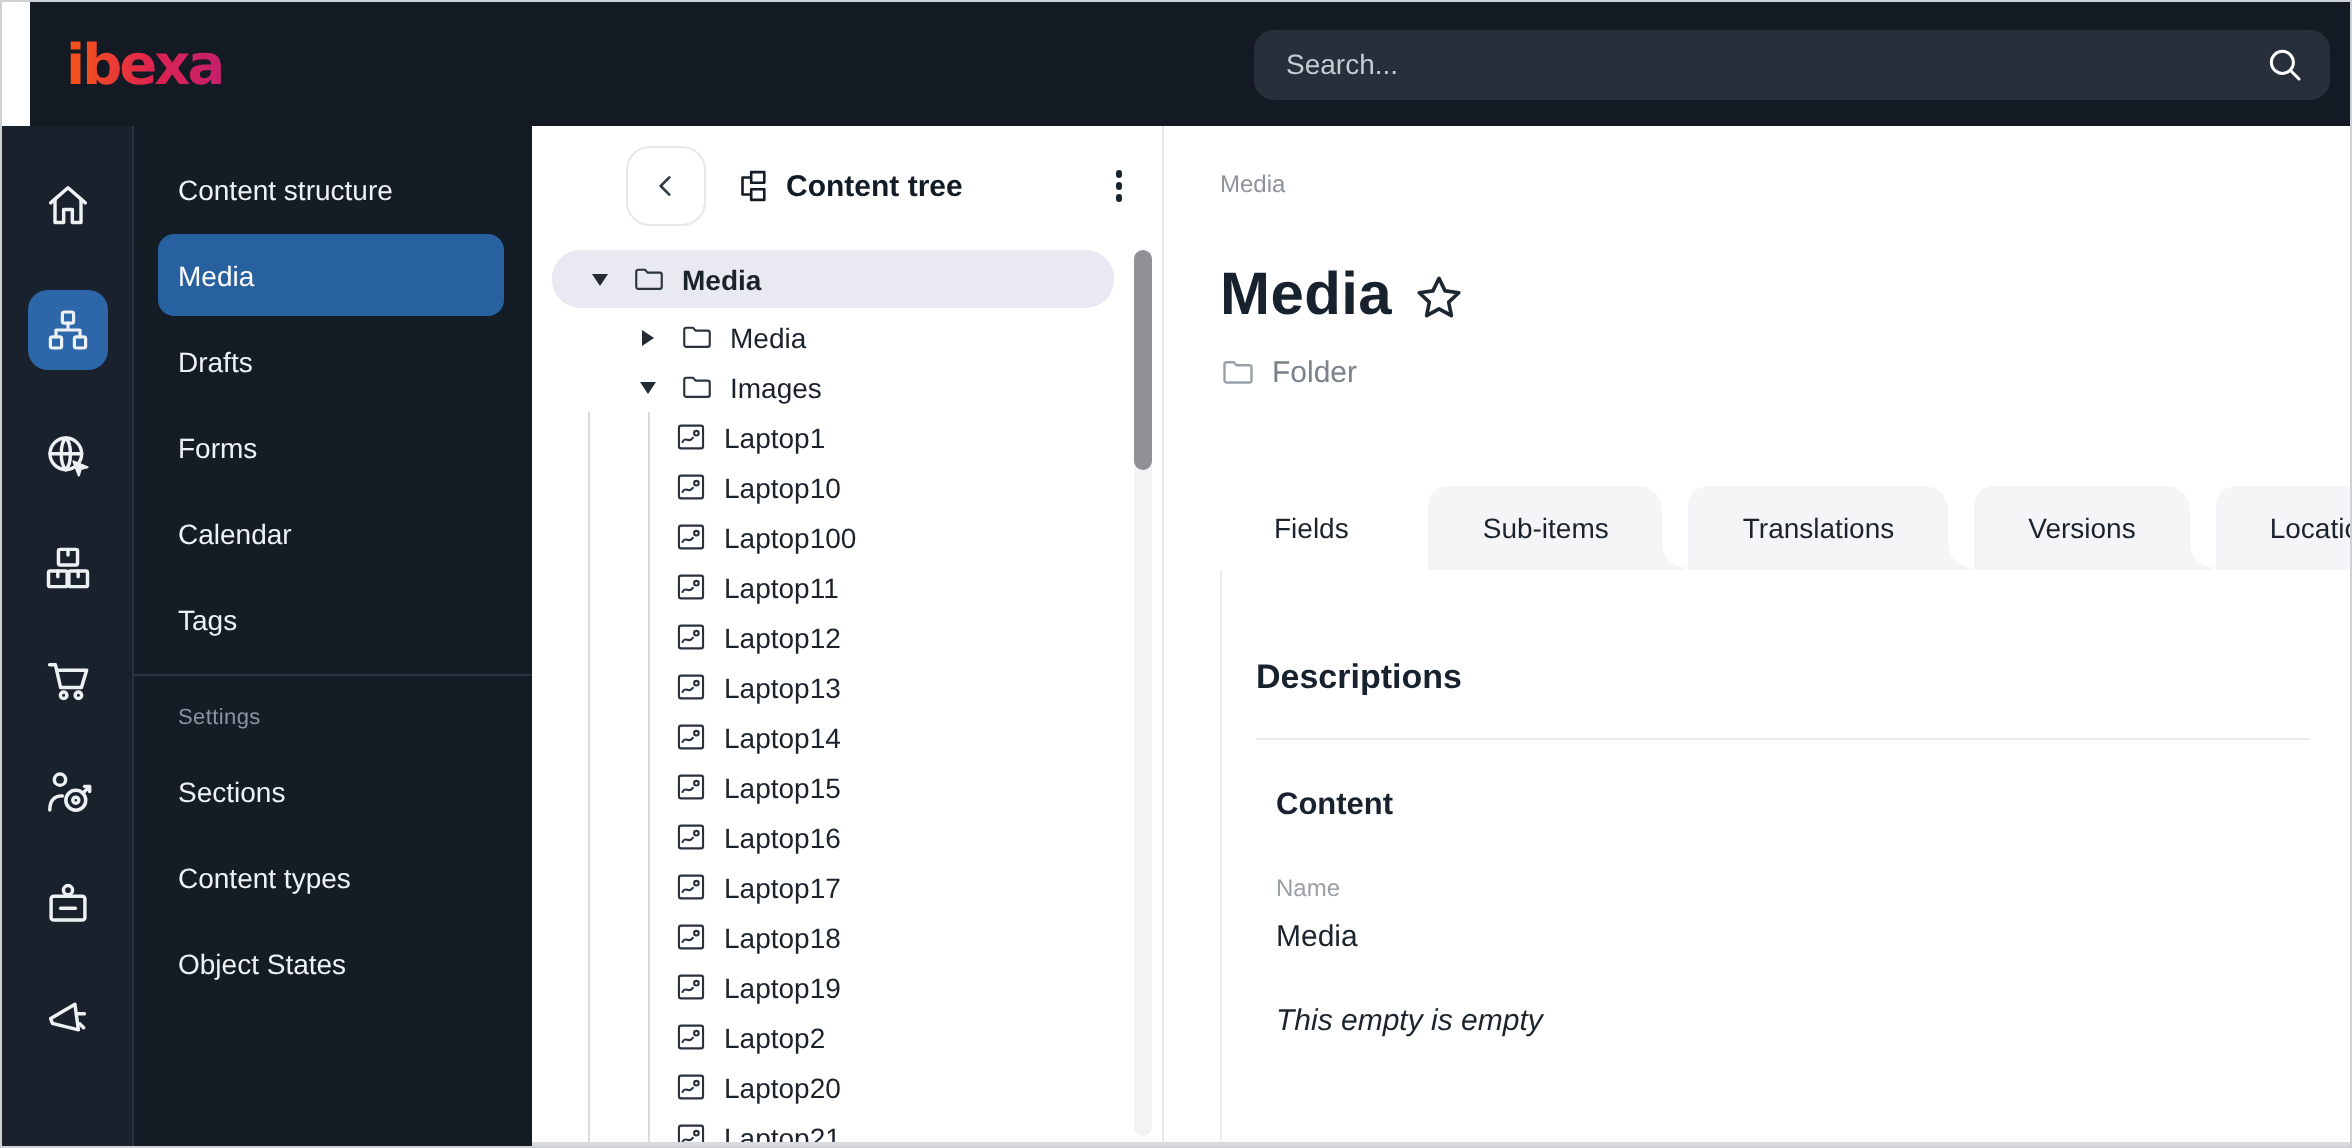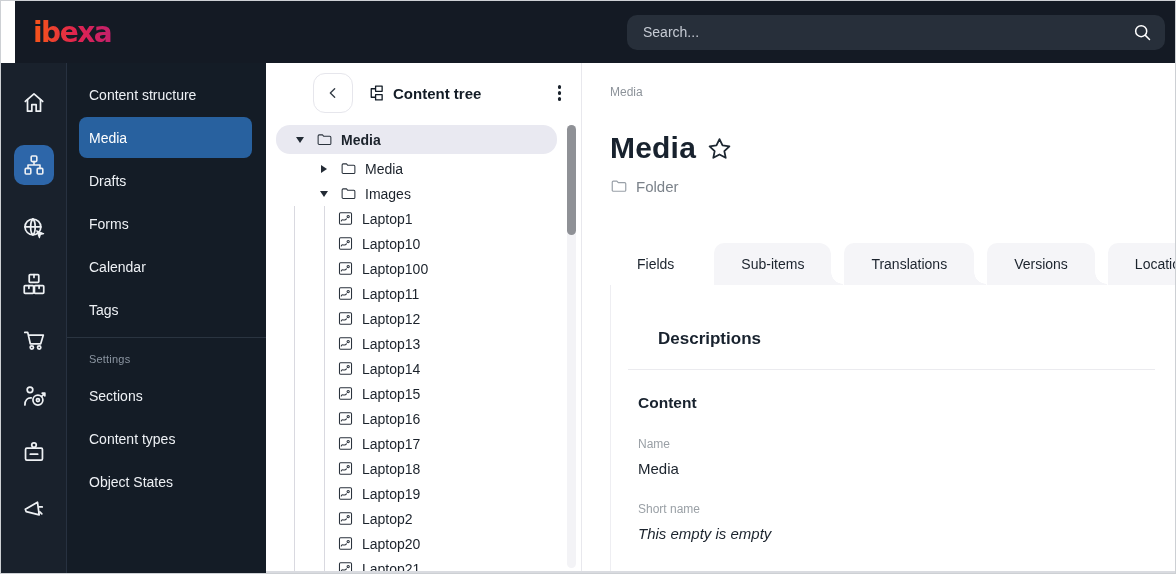--- a/index.html
+++ b/index.html
@@ -92,21 +92,21 @@
   .tabs { margin-top:48px; display:flex; flex:none; }
   .tab { position:relative; height:42px; display:flex; align-items:center; padding:0 27px;
          background:#f5f5f8; border-radius:10px 12px 0 0; margin-right:13px; font-size:14px;
          color:#1b232d; cursor:pointer; white-space:nowrap; flex:none; }
   .tab::after { content:""; position:absolute; right:-12px; bottom:0; width:12px; height:13px;
          background:radial-gradient(circle at 100% 0, rgba(0,0,0,0) 11.5px, #f5f5f8 12px); }
   .tab.active { background:#fff; }
   .tab.active::after { background:radial-gradient(circle at 100% 0, rgba(0,0,0,0) 11.5px, #fff 12px); }
 
   .card { flex:1; border-left:1px solid #eeeef2; padding:44px 20px 20px 17px; min-width:0; }
-  .card h2 { font-size:17px; font-weight:700; color:#18222e;margin-left:30px; }
+  .card h2 { font-size:17px; font-weight:700; color:#18222e; }
   .card-divider { height:1px; background:#ebebef; margin-top:20px; }
   .group { padding-left:10px; margin-top:24px; }
   .group h3 { font-size:15.5px; font-weight:700; color:#18222e; }
   .field { margin-top:25px; }
   .field-label { font-size:12px; color:#9aa0a6; }
   .field-value { margin-top:9px; font-size:15px; color:#1b232d; }
   .field.empty .field-value { font-style:italic; }
 </style>
 </head>
 <body>
@@ -496,21 +496,20 @@
           <div class="card-divider"></div>
           <div class="group">
             <h3>Content</h3>
             <div>
 
             <div class="field">
                   <div class="field-label">Name</div>
                   <div class="field-value">Media</div>
                 </div>
                 <div class="field empty">
-                  <div class="field-label">Short name</div>
                   <div class="field-value">This empty is empty</div>
                 </div>
               </div>
           </div>
         </section>
       </main>
 
     </div>
   </div>
 </div>

